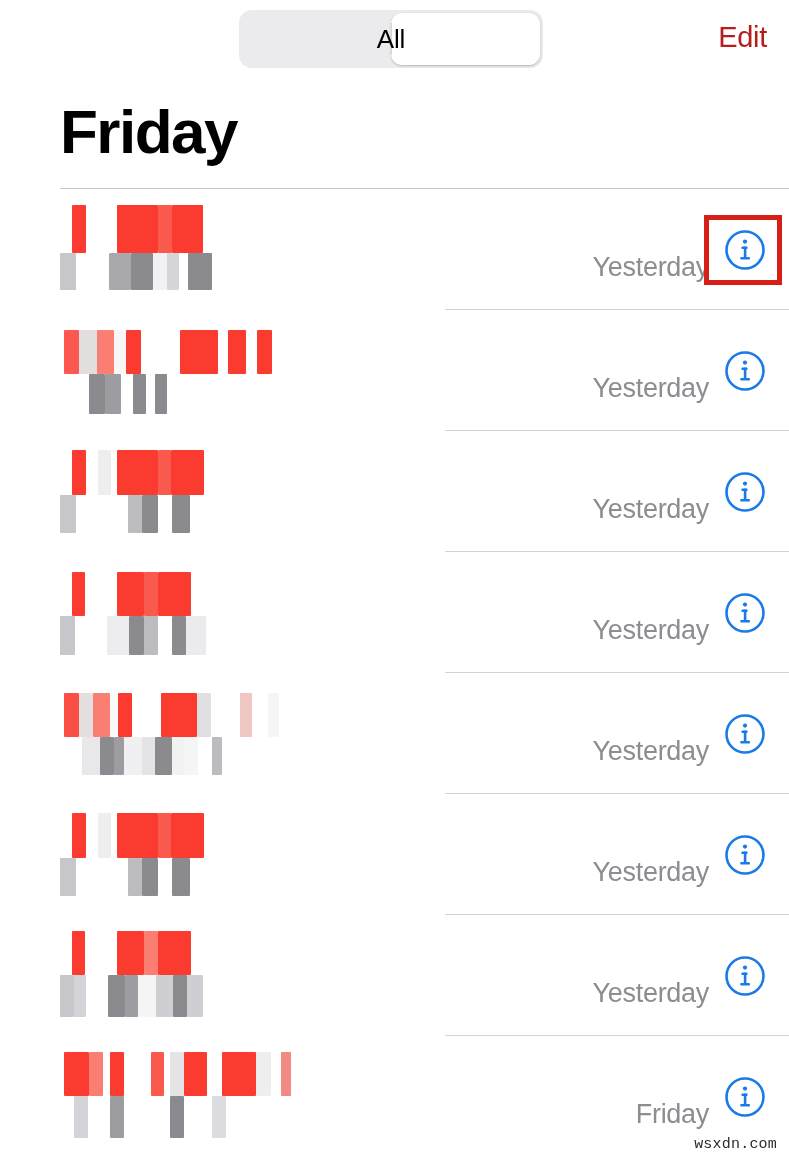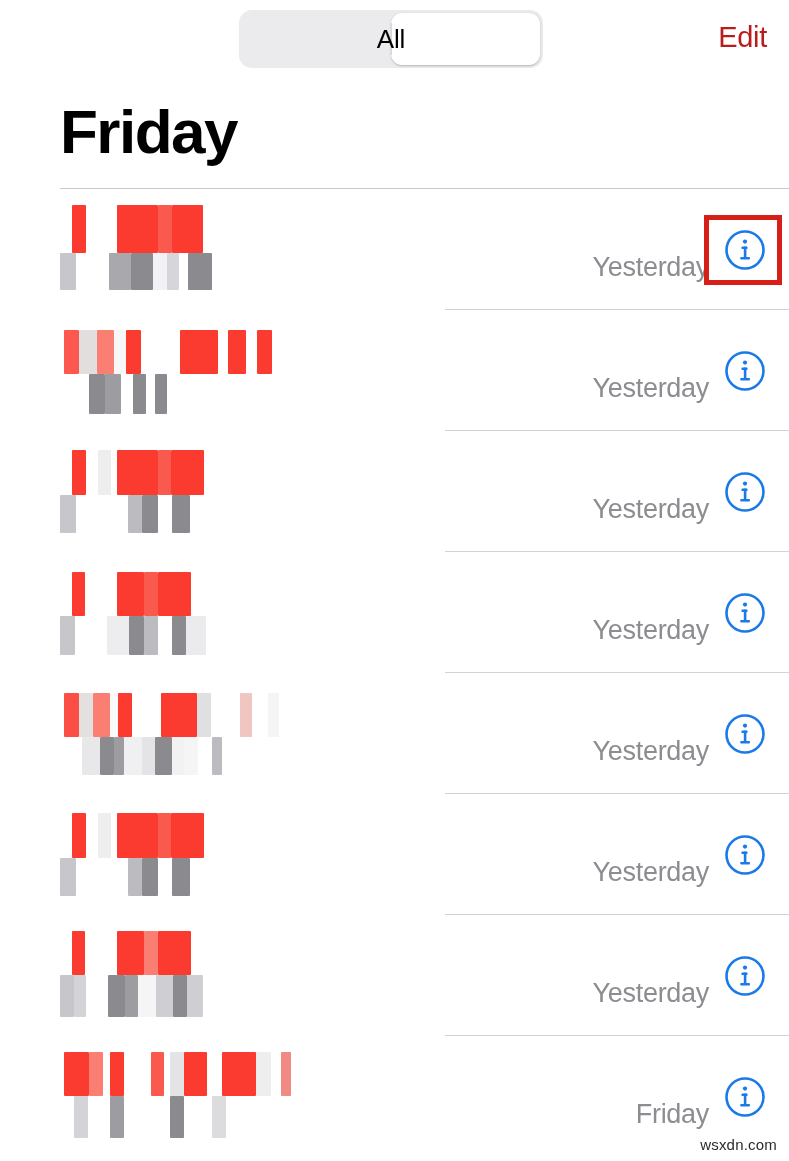--- a/index.html
+++ b/index.html
@@ -146,20 +146,21 @@
     pointer-events:none;
   }
 
   
   .watermark {
     position:absolute;
     right:12px; bottom:8px;
     font-size:15px;
     color:#2b2b2b;
     letter-spacing:0.2px;
+    font-family:Liberation Mono, monospace;
   }
 </style>
 </head>
 <body>
 
 <div id="screen">
 
   <div class="topbar">
 
     <div class="segmented" style="background: rgb(235, 235, 237);">

